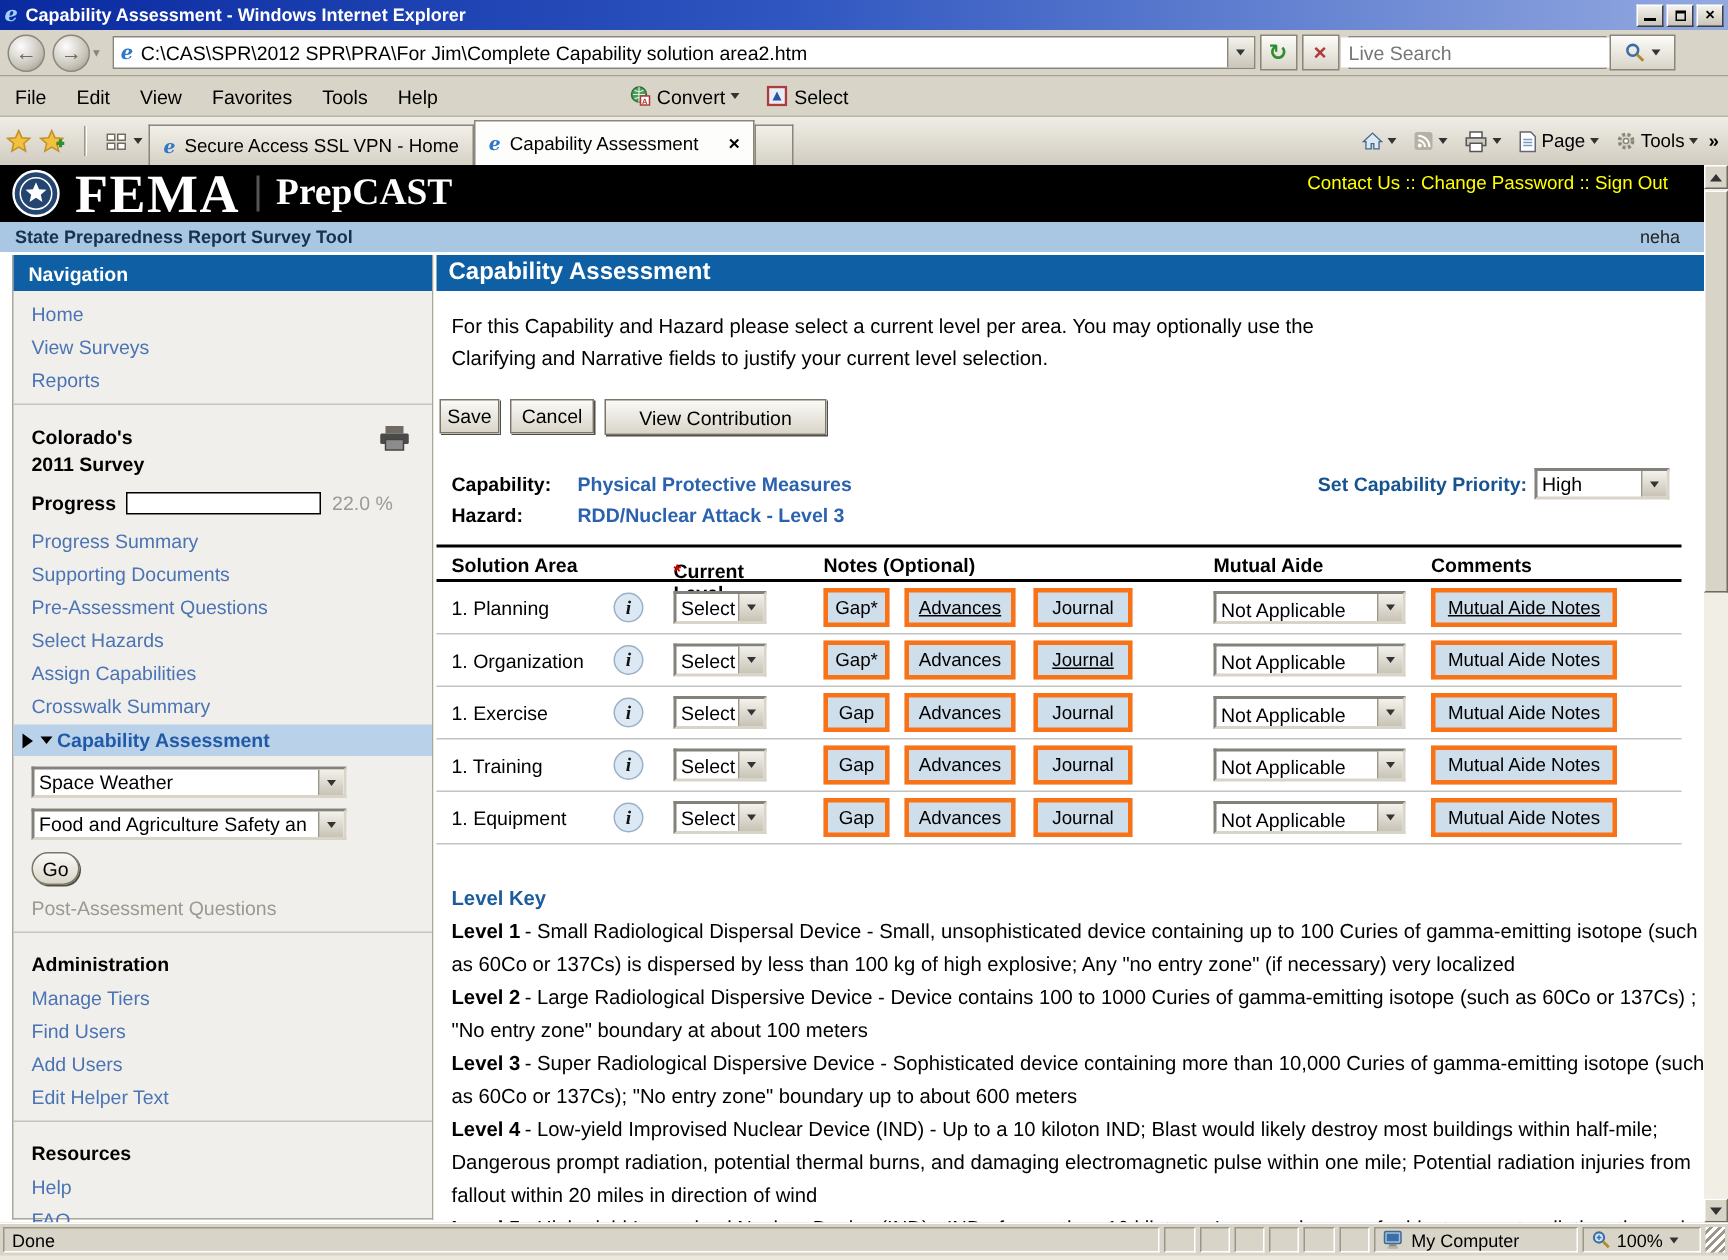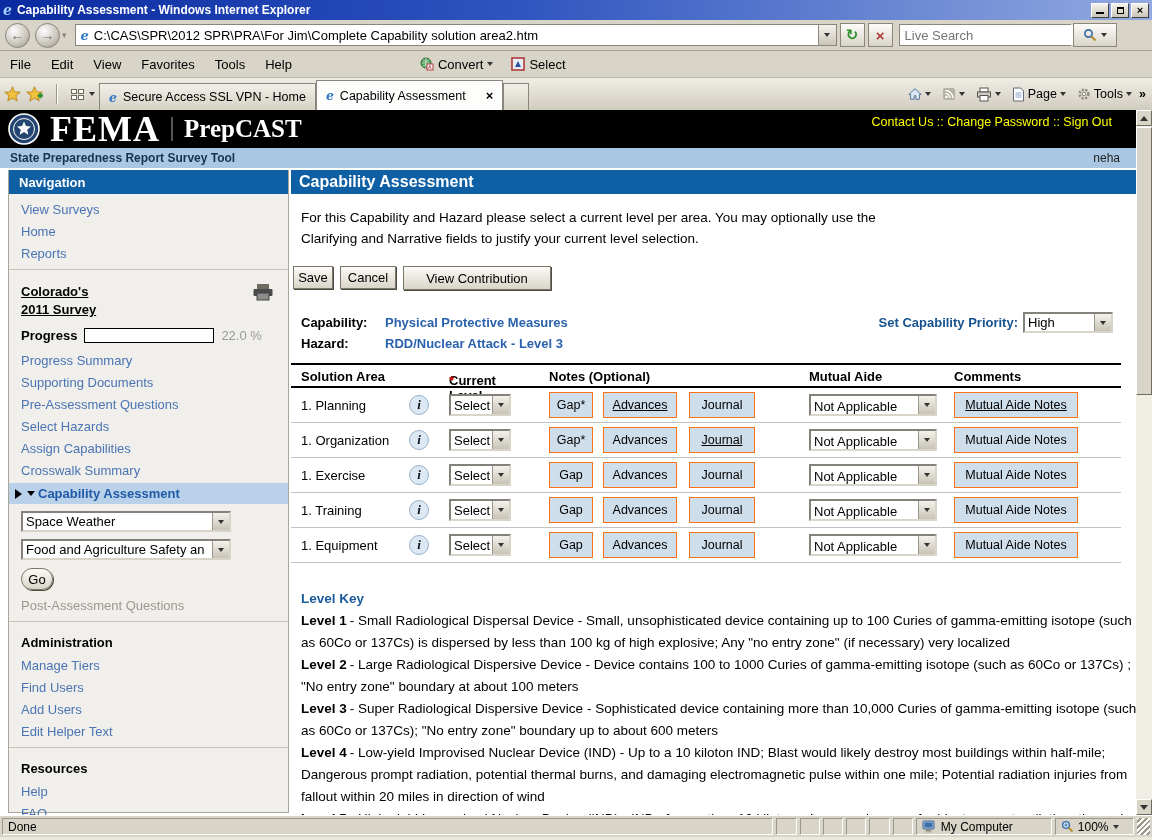--- a/index.html
+++ b/index.html
@@ -31,21 +31,21 @@
   .addr-field { width:762px; height:22px; background:#fff; border:1px solid #8a867c;
     display:flex; align-items:center; margin-left:4px; overflow:hidden; }
   .addr-field .ie-e2 { font-family:"DejaVu Serif",serif; font-style:italic; font-weight:bold; color:#2e78c6; font-size:13px; margin:0 5px; }
   .addr-text { flex:1; white-space:nowrap; overflow:hidden; font-size:13px; }
   .combo-btn { width:18px; height:100%; background:linear-gradient(#f4f2ec,#cac5b8);
     border-left:1px solid #8a867c; display:flex; align-items:center; justify-content:center; }
   .sq-btn { width:25px; height:24px; margin-left:3px; background:linear-gradient(#fdfcf9,#d8d4c8);
     border:1px solid #8a867c; display:flex; align-items:center; justify-content:center; }
   .refresh-g { color:#2e8f2e; font-size:15px; font-weight:bold; }
   .stop-x { color:#b03a3a; font-size:15px; font-weight:bold; }
-  .search-box { width:172px; height:22px; margin-left:6px; background:#a3a3a3; border:1px solid #8a867c; display:flex; }
+  .search-box { width:172px; height:22px; margin-left:6px; background:#a3a3a3; border:1px solid #8a867c; display:flex;justify-content:center; }
   .search-box input { flex:1; border:none; outline:none; font:13px "Liberation Sans",sans-serif; padding-left:5px; color:#444; }
   .search-go { width:44px; height:24px; margin-left:2px; background:linear-gradient(#fdfcf9,#d8d4c8);
     border:1px solid #8a867c; display:flex; align-items:center; justify-content:center; gap:4px; }
   .down-tri { width:0; height:0; border-left:3px solid transparent; border-right:3px solid transparent; border-top:4px solid #333; }
 
   
   .menu-row { position:absolute; top:51px; left:0; right:0; height:27px; background:#d8d4c8;
     border-bottom:1px solid #b8b4a8; display:flex; align-items:center; }
   .menu-item { padding:0 10px; }
   .vsep { height:20px; border-left:1px solid #9a9689; border-right:1px solid #fff; margin:0 8px; }
@@ -88,21 +88,21 @@
   .subbar-title { font-weight:bold; color:#15324e; margin-left:10px; }
   .subbar-user { margin-left:auto; margin-right:16px; color:#222; }
 
   
   .content { display:flex; height:645px; padding:2px 6px 0 8px; background:#fff; }
   .sidebar { width:281px; background:#f1efeb; border:1px solid #aaa69a; border-top:none; position:relative; flex:none; }
   .panel-header { height:24px; background:#0e5fa4; color:#fff; font-weight:bold; font-size:13px;
     display:flex; align-items:center; padding-left:10px; }
   .side-link { color:#4a74b4; padding:4px 0 3px 12px; cursor:pointer; }
   .side-divider { border-top:1px solid #c6c3bb; margin:5px 0; }
-  .survey-block { padding:8px 12px 0; font-weight:bold; line-height:18px; position:relative;text-decoration:underline; }
+  .survey-block { padding:8px 12px 0; font-weight:bold; line-height:18px; position:relative; }
   .printer-ic { position:absolute; right:14px; top:8px; }
   .progress-row { display:flex; align-items:center; padding:9px 10px 2px 12px; }
   .progress-label { font-weight:bold; }
   .progress-track { width:130px; height:15px; border:1px solid #000; background:#fff; margin:0 7px; }
   .progress-fill { height:100%; background:#1e9b35; }
   .progress-pct { color:#9a9a9a; }
   .active-item { background:#b9d2e9; padding:3px 0 3px 6px; display:flex; align-items:center; gap:3px; margin-top:2px; }
   .active-item .lbl { color:#2059a8; font-weight:bold; }
   .tri-r { width:0; height:0; border-top:5px solid transparent; border-bottom:5px solid transparent; border-left:7px solid #000; }
   .tri-d-sm { width:0; height:0; border-left:4px solid transparent; border-right:4px solid transparent; border-top:5px solid #000; margin-left:2px; }
@@ -141,21 +141,21 @@
   .h-area { left:10px; } .h-level { left:158px; } .h-notes { left:258px; } .h-mutual { left:518px; } .h-comments { left:663px; }
   .req { color:#c00; }
   .trow { position:relative; height:35px; border-bottom:1px solid #c2c2c2; }
   .c-area { position:absolute; left:10px; top:10px; }
   .c-info { position:absolute; left:118px; top:7px; }
   .info-i { width:20px; height:20px; border-radius:50%; background:#dce9f5; border:1px solid #9ab0c6;
     color:#111; font:italic bold 13px "Liberation Serif","DejaVu Serif",serif;
     display:flex; align-items:center; justify-content:center; cursor:pointer; }
   .c-level { position:absolute; left:158px; top:6px; width:62px; height:22px; background:#fff;
     border:2px inset #d8d4c8; display:flex; align-items:center; }
-  .note-btn { position:absolute; top:4px; height:26px; background:#cfdeeb; border:1px solid #f97316;
+  .note-btn { position:absolute; top:4px; height:26px; background:#cfdeeb; border:3px solid #f97316;
     font:12.5px "Liberation Sans",sans-serif; display:flex; align-items:center; justify-content:center; cursor:pointer; }
   .c-gap { left:258px; width:44px; }
   .c-adv { left:312px; width:74px; }
   .c-jour { left:398px; width:66px; }
   .u { text-decoration:underline; }
   .c-mutual { position:absolute; left:518px; top:6px; width:128px; height:22px; background:#fff;
     border:2px inset #d8d4c8; display:flex; align-items:flex-end; }
   .c-comments { left:663px; width:124px; }
 
   .level-key { margin:25px 0 0 10px; width:838px; font-size:13.5px; line-height:22px; }
@@ -342,22 +342,22 @@
   <div class="subbar">
     <span class="subbar-title">State Preparedness Report Survey Tool</span>
     <span class="subbar-user">neha</span>
   </div>
 
   <div class="content">
 
     <div class="sidebar">
       <div class="panel-header">Navigation</div>
       <div style="padding-top:4px;">
+        <div class="side-link">Home</div>
         <div class="side-link">View Surveys</div>
-        <div class="side-link">Home</div>
         <div class="side-link">Reports</div>
       </div>
       <div class="side-divider"></div>
       <div class="survey-block">
         <div>Colorado's</div>
         <div>2011 Survey</div>
         <svg class="printer-ic" width="22" height="18" viewBox="0 0 22 18">
           <rect x="5" y="1" width="12" height="5" fill="#6f6b61"></rect>
             <rect x="1.5" y="6" width="19" height="7" rx="1" fill="#4a4a4a"></rect>
             <rect x="5" y="10" width="12" height="7" fill="#8c8c8c" stroke="#444"></rect>

